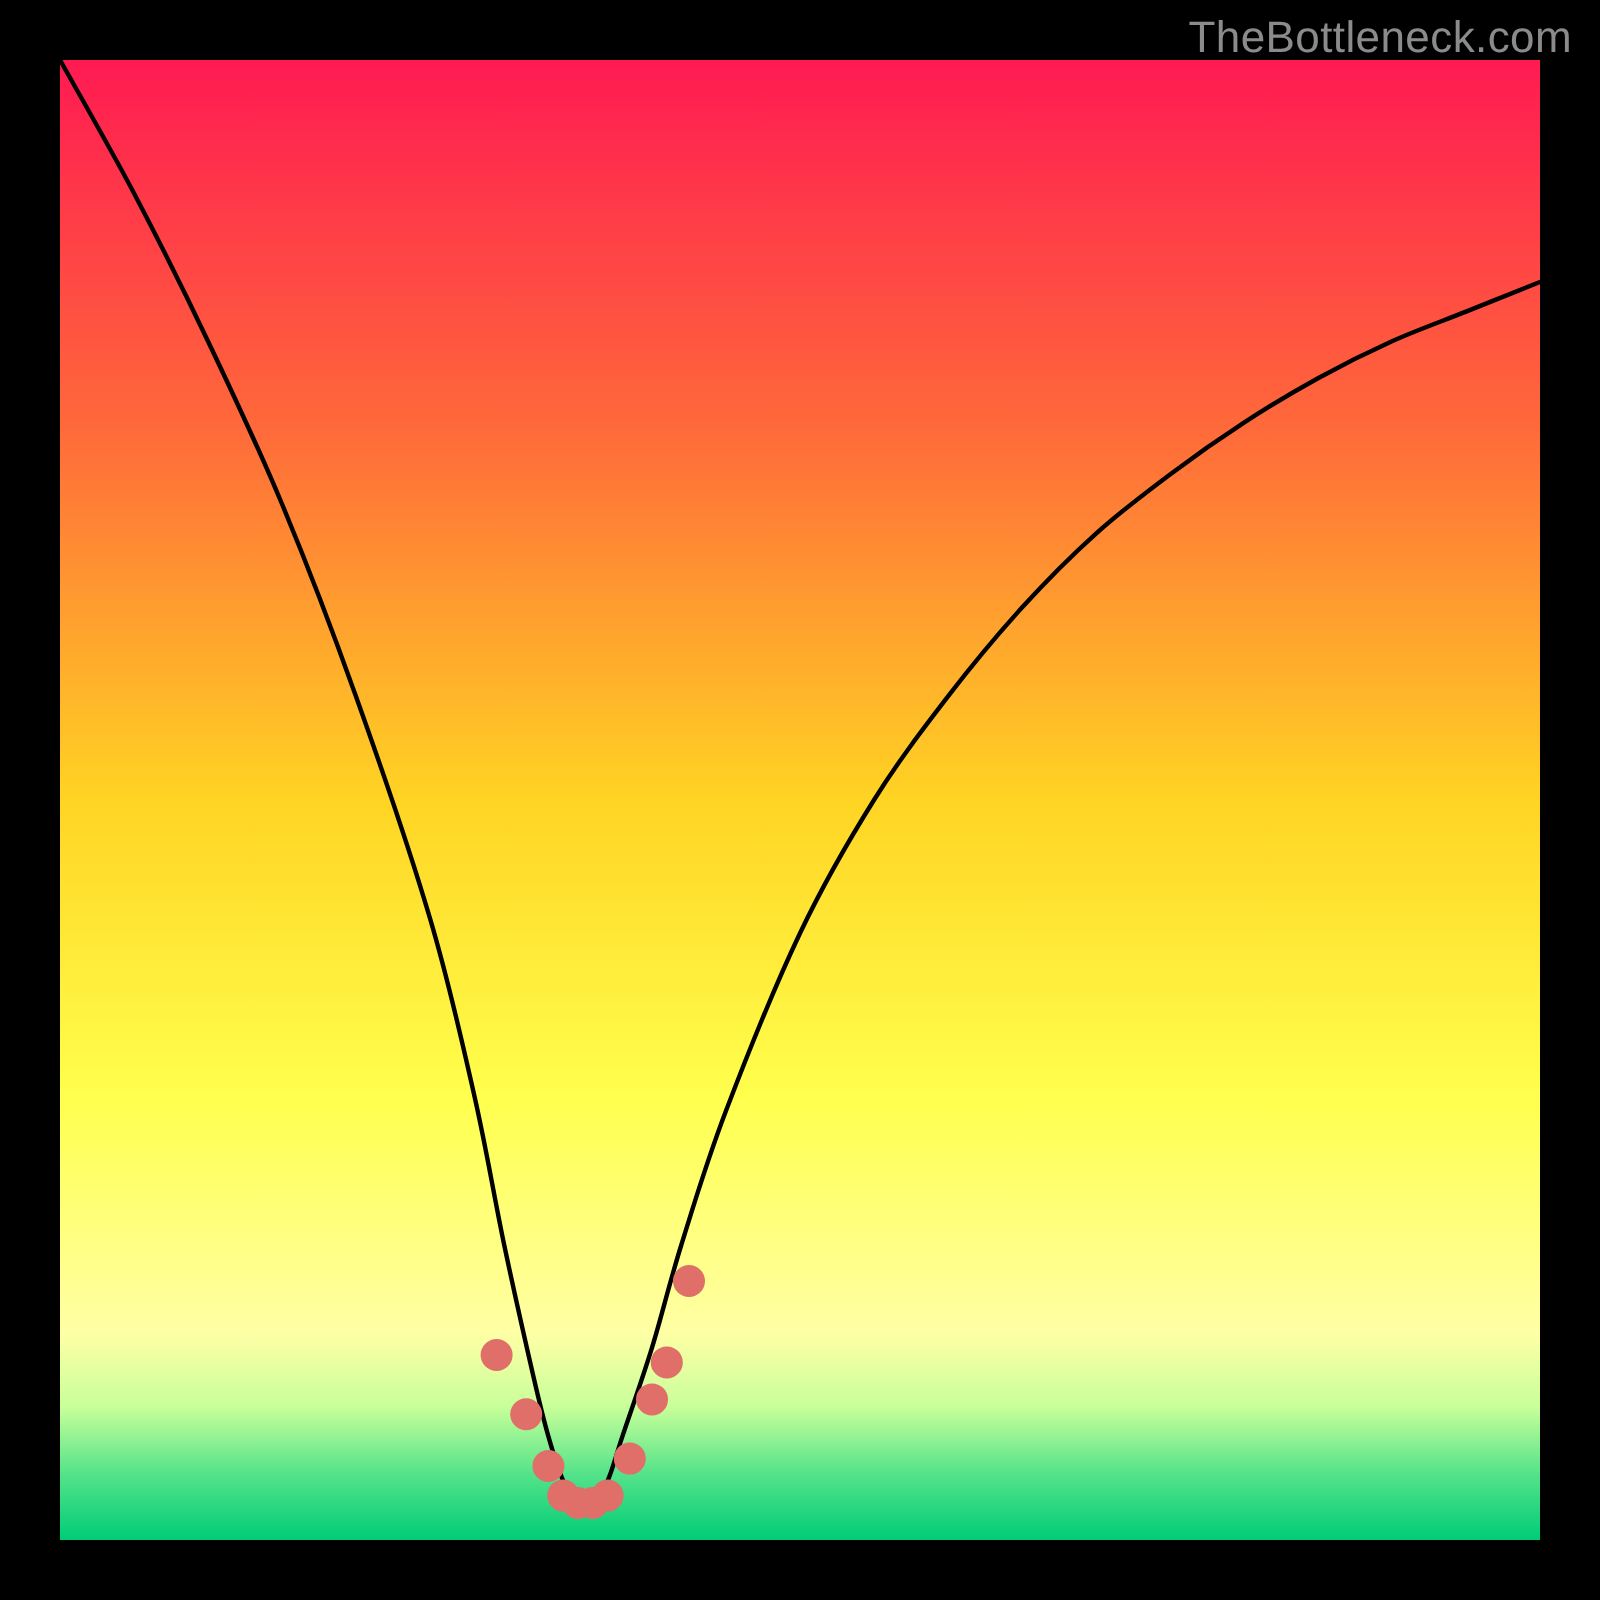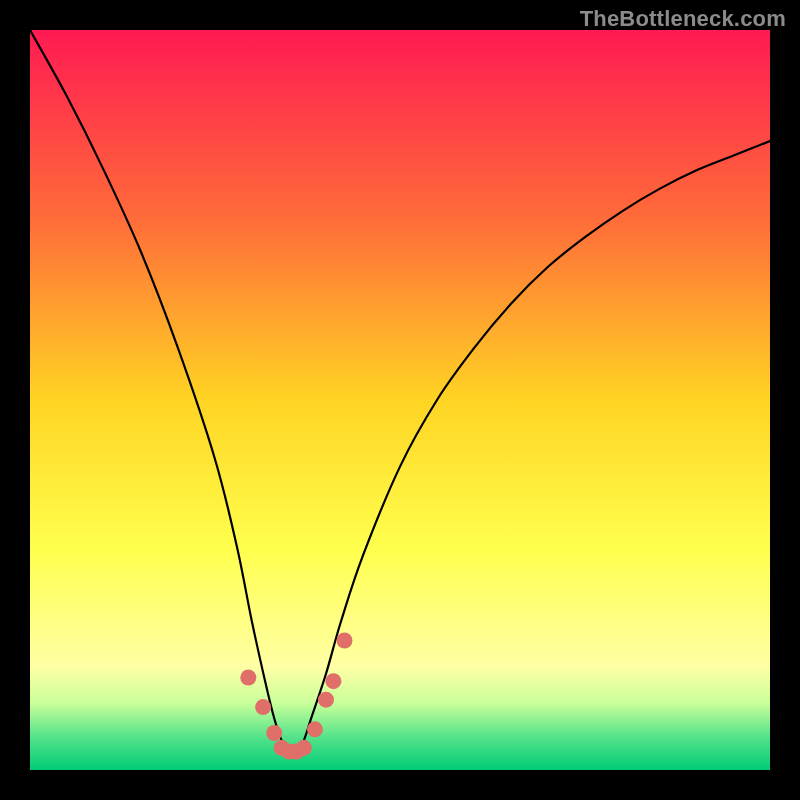--- a/index.html
+++ b/index.html
@@ -25,21 +25,21 @@
     width: 740px;
     height: 740px;
     overflow: hidden;
   }
   .watermark {
     position: absolute;
     top: 6px;
     right: 14px;
     font-family: Arial, Helvetica, sans-serif;
     font-size: 22px;
-    font-weight: 700;
+    font-weight: 400;
     color: #8b8b8b;
     letter-spacing: 0.2px;
     z-index: 10;
   }
   svg {
     display: block;
   }
 </style>
 </head>
 <body>

